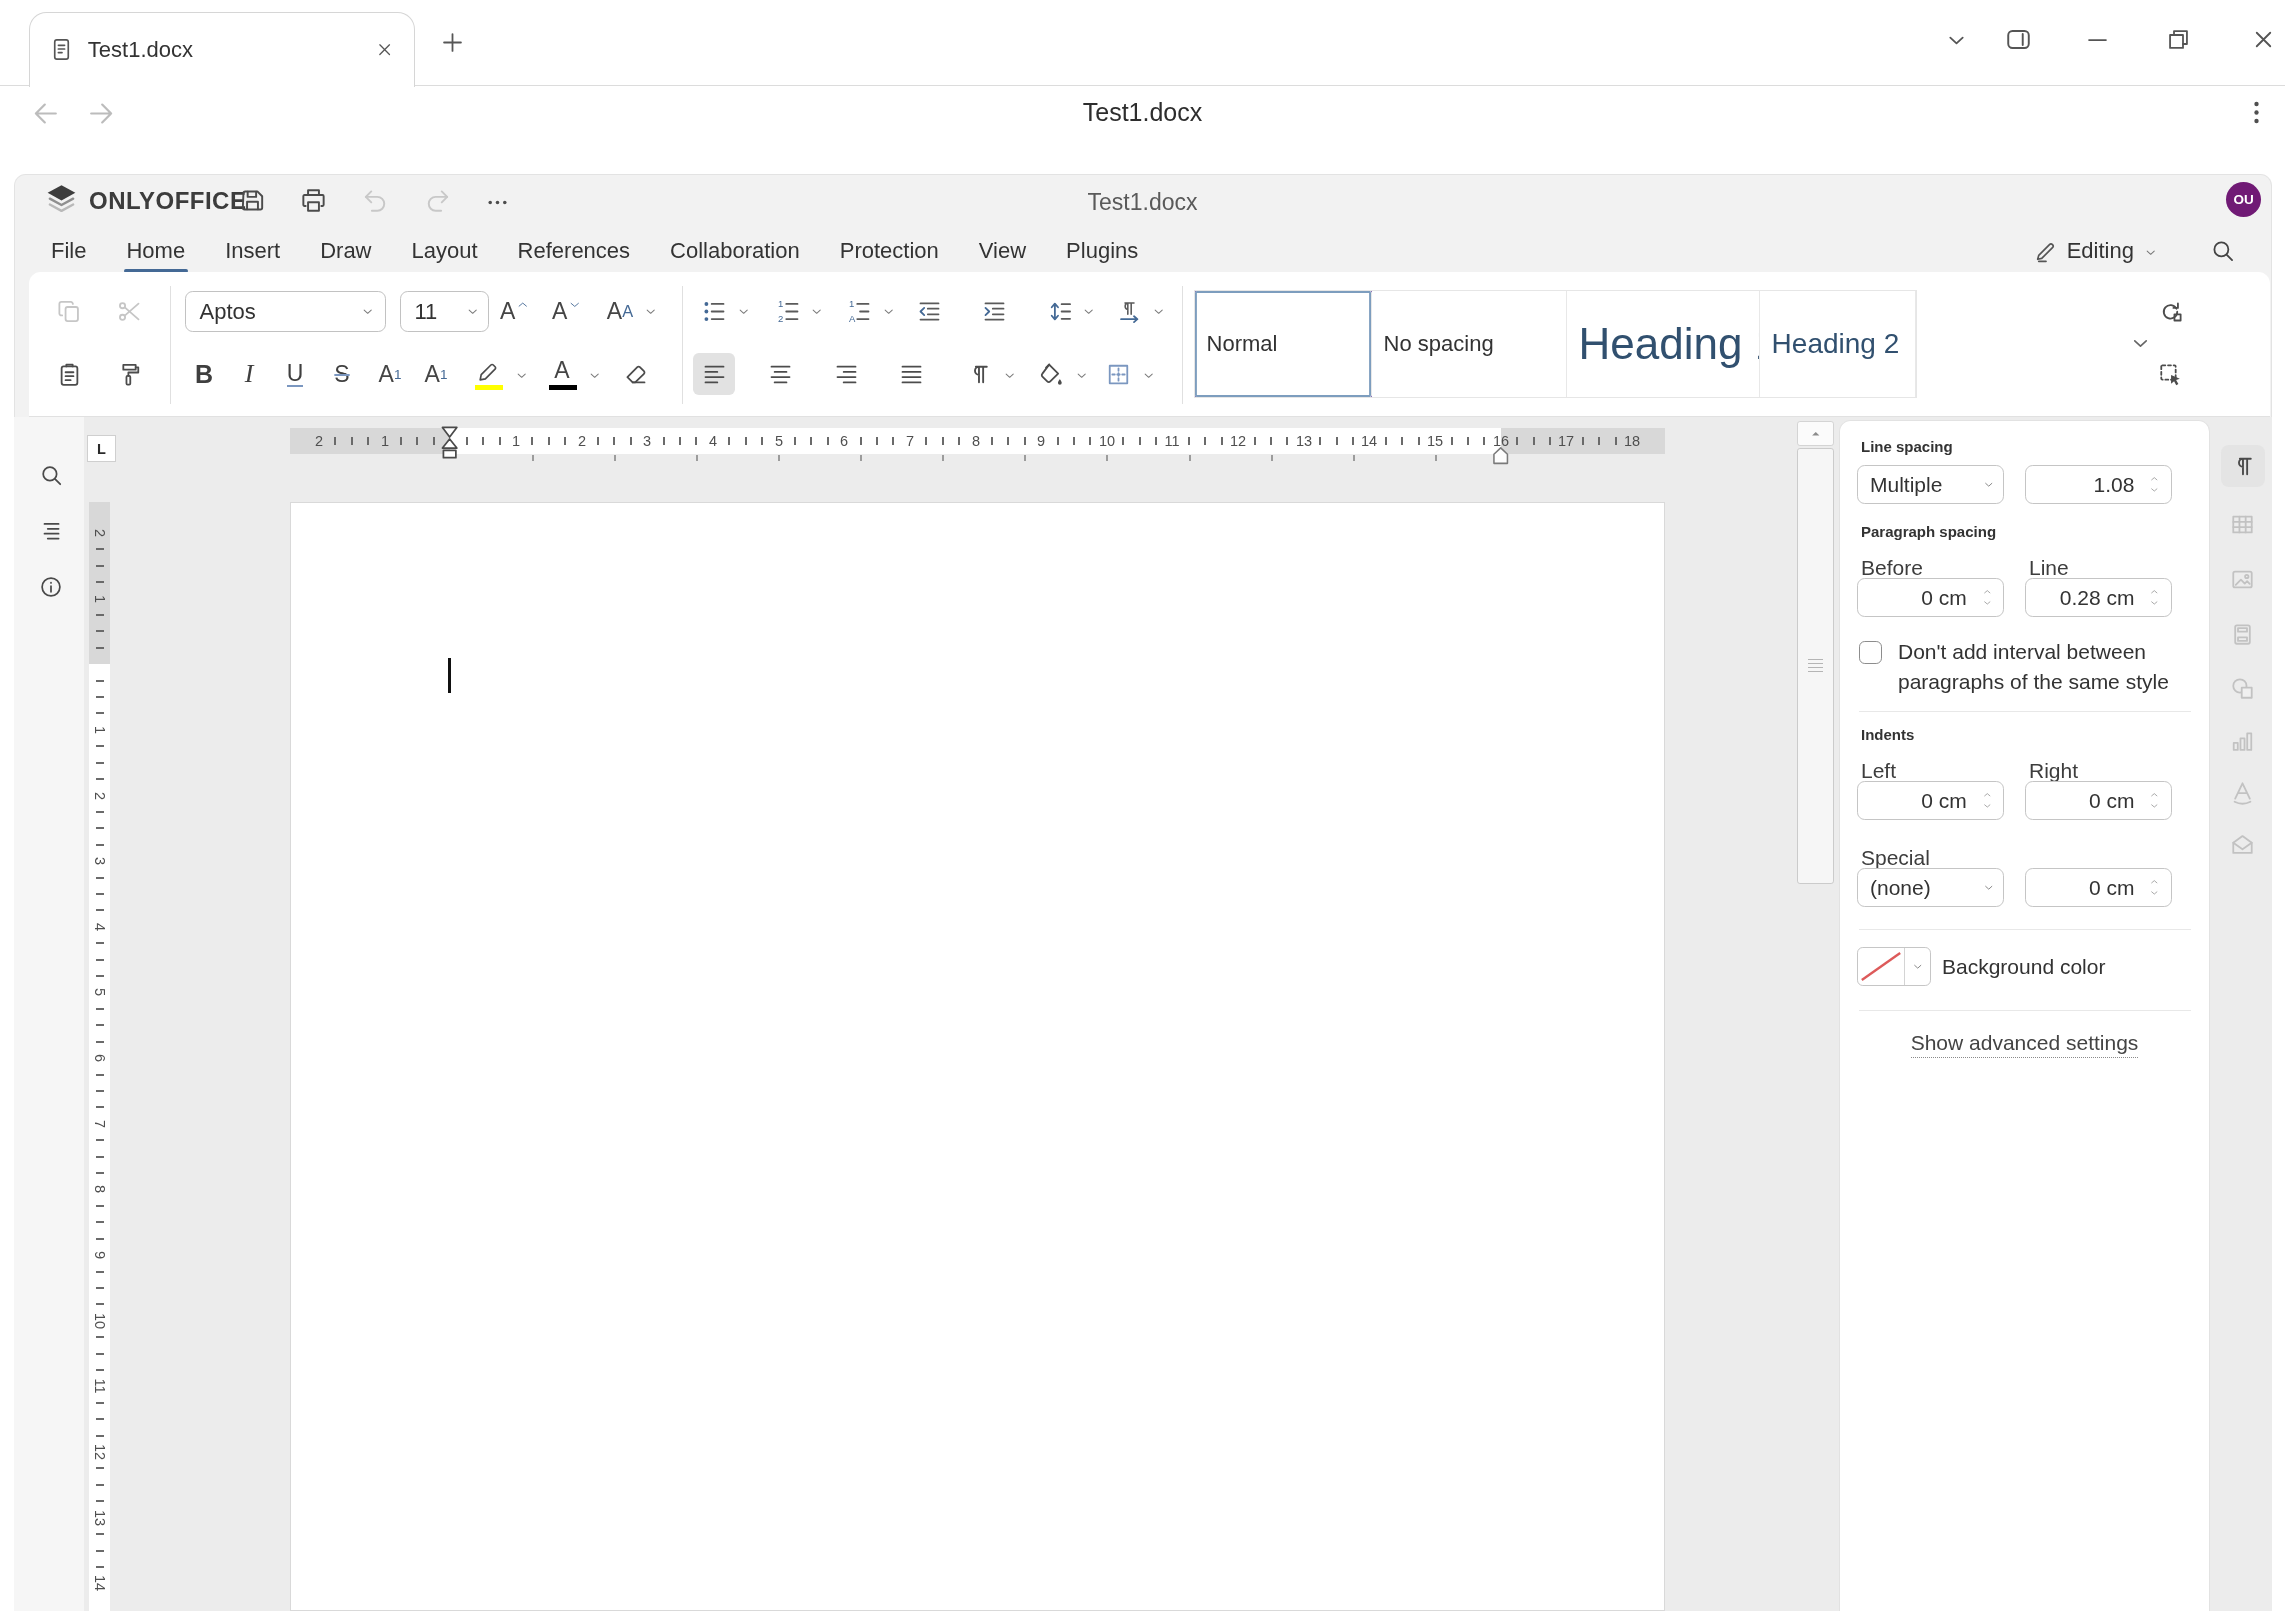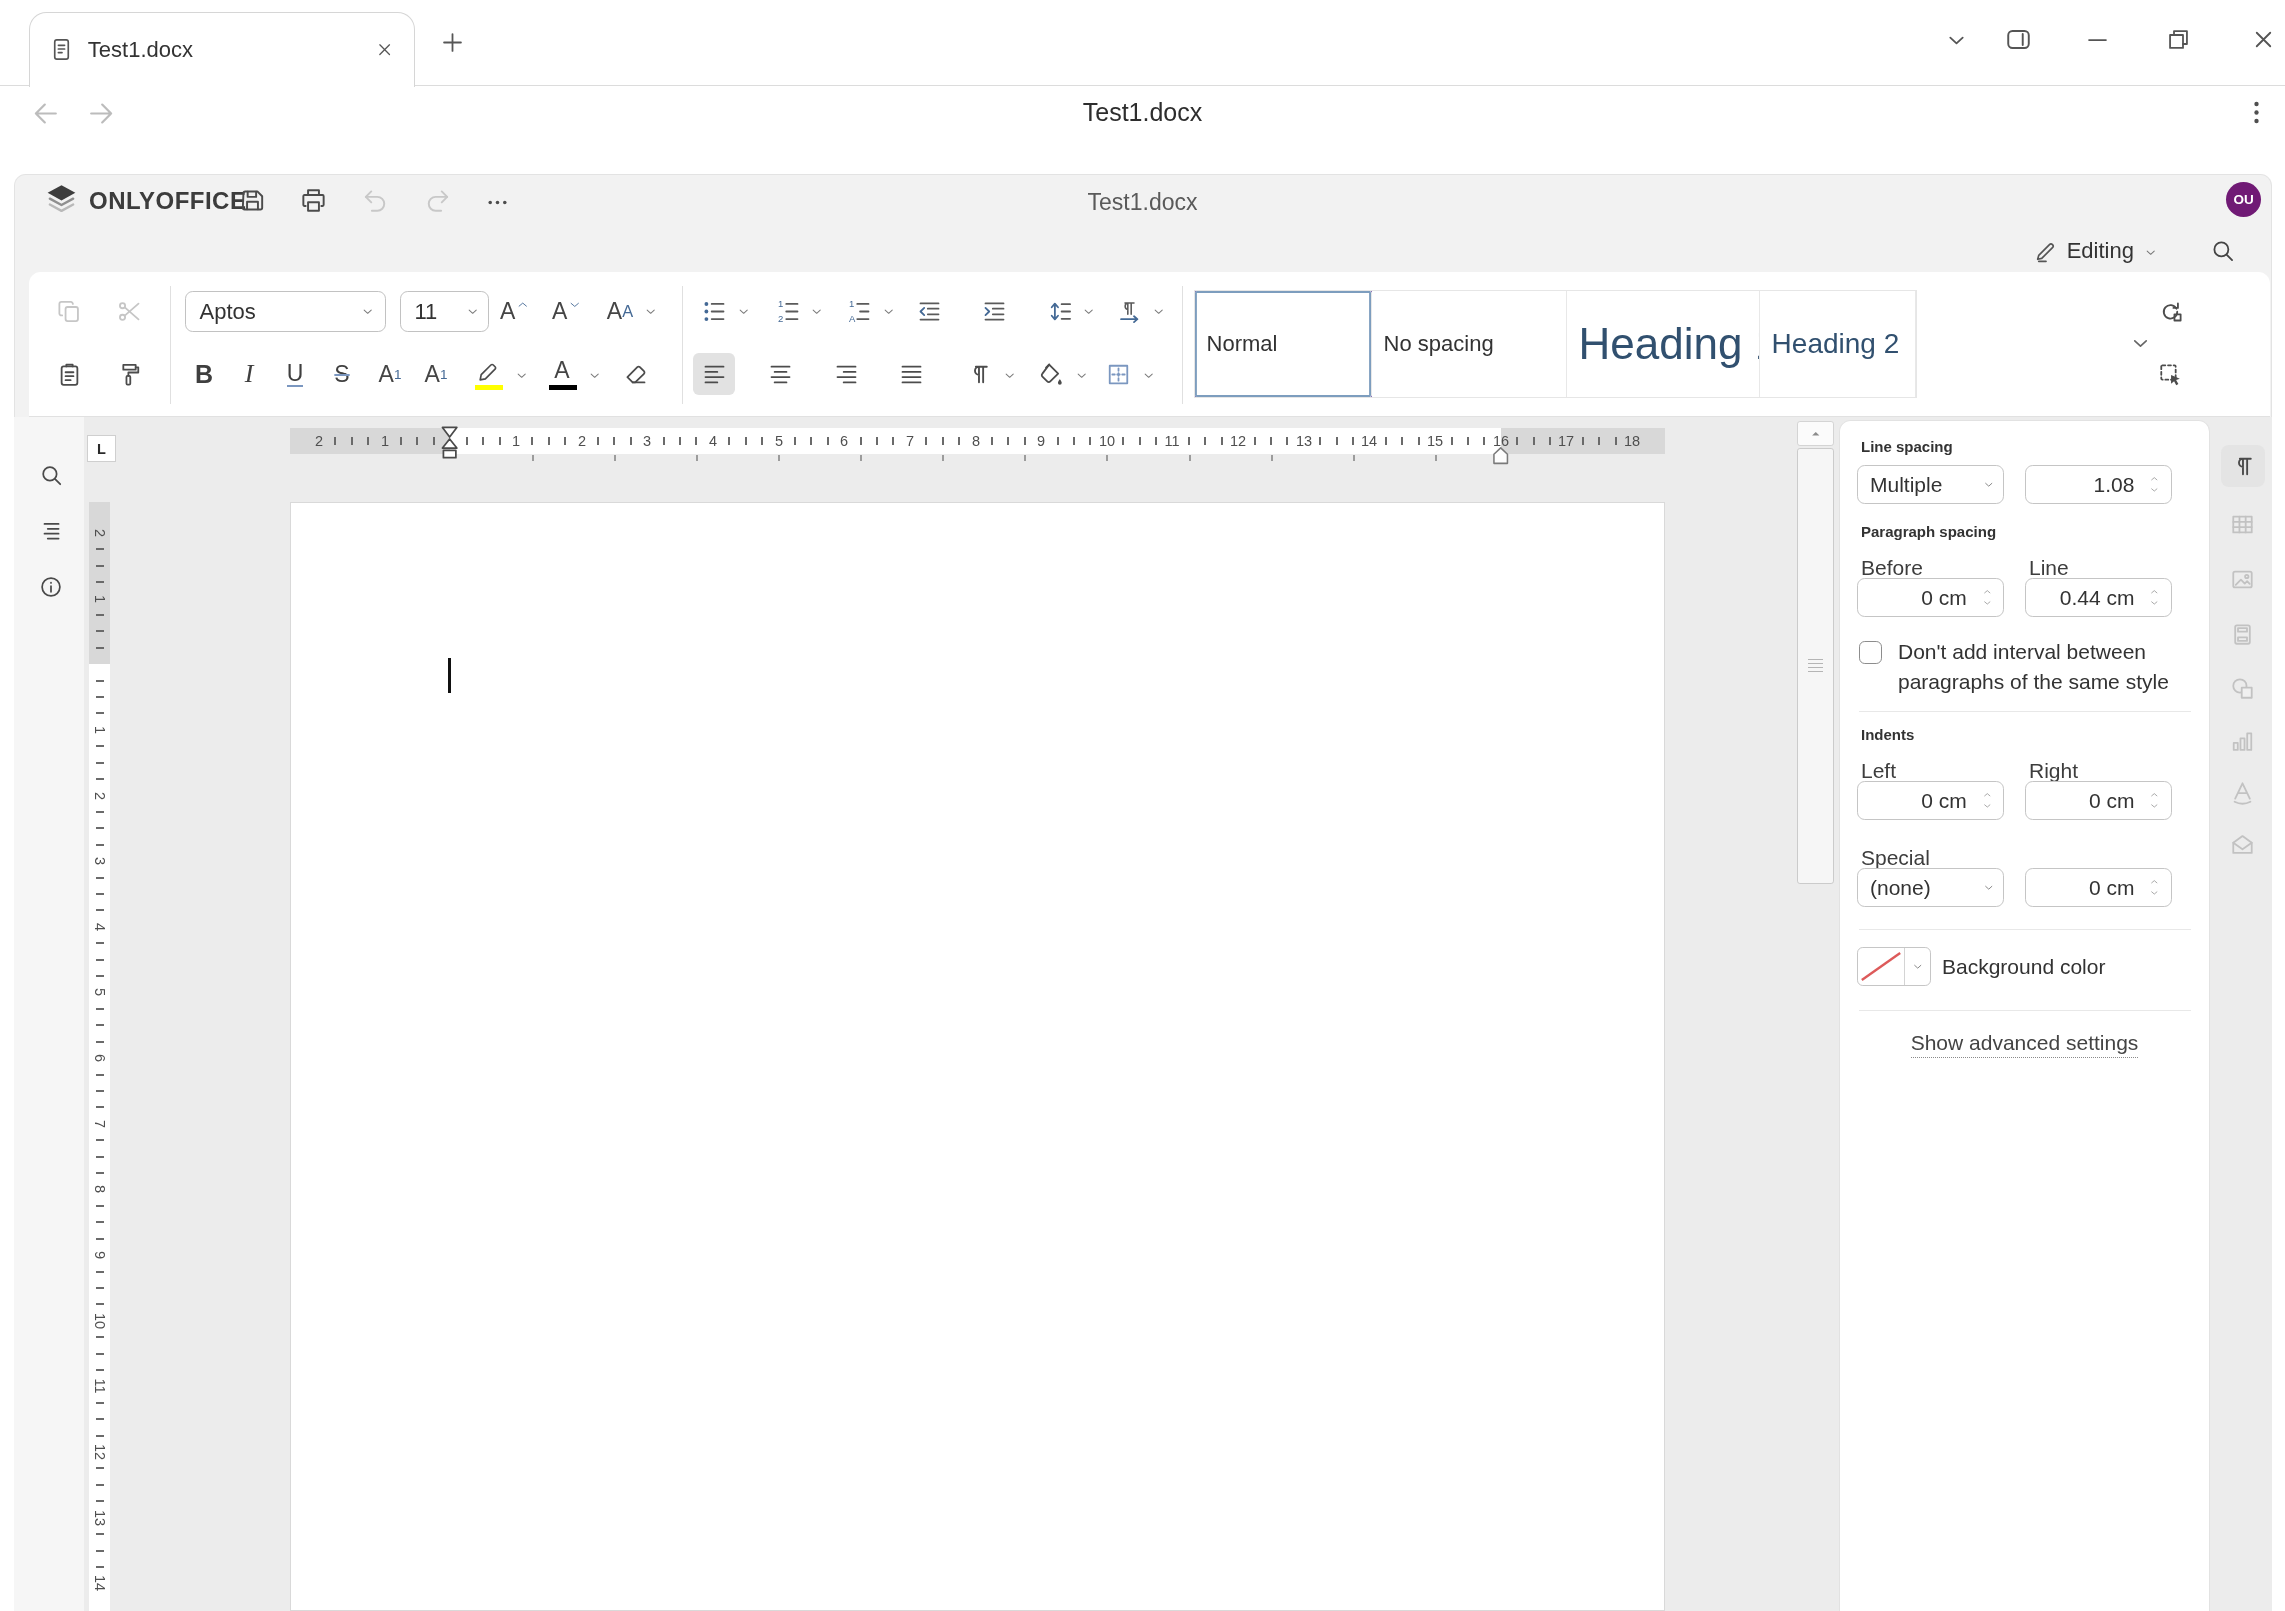--- a/index.html
+++ b/index.html
@@ -201,20 +201,32 @@
         <g fill="currentColor" stroke="none">
           <circle cx="5" cy="12" r="1.7"></circle>
           <circle cx="12" cy="12" r="1.7"></circle>
           <circle cx="19" cy="12" r="1.7"></circle>
         </g>
       </svg>
     </span>
   <div class="hdr-title">Test1.docx</div>
   <div class="avatar">OU</div>
 
+  <div class="menutabs" id="menutabs">
+      <span class="mtab">File</span>
+      <span class="mtab active">Home</span>
+      <span class="mtab">Insert</span>
+      <span class="mtab">Draw</span>
+      <span class="mtab">Layout</span>
+      <span class="mtab">References</span>
+      <span class="mtab">Collaboration</span>
+      <span class="mtab">Protection</span>
+      <span class="mtab">View</span>
+      <span class="mtab">Plugins</span>
+    </div>
   <div class="mode">
     <span class="ic" style="width:25px;height:25px;color:#555">
         <svg viewBox="0 0 24 24" fill="none" stroke="currentColor" stroke-width="1.6" stroke-linecap="round" stroke-linejoin="round">
           <path d="M4.5 19.5l1-3.8L15.8 5.4a2.05 2.05 0 0 1 2.9 2.9L8.4 18.6z"></path>
           <path d="M5.5 21.5h7"></path>
         </svg>
       </span>
     <span>Editing</span>
     <span class="ic" style="width:15.4px;height:15.4px;color:#777;margin-top:3.9px">
         <svg viewBox="0 0 24 24" fill="none" stroke="currentColor" stroke-width="1.6" stroke-linecap="round" stroke-linejoin="round">
@@ -813,21 +825,21 @@
             </svg>
           </span>
           <span class="ic">
             <svg viewBox="0 0 24 24" fill="none" stroke="currentColor" stroke-width="1.6" stroke-linecap="round" stroke-linejoin="round">
               <path d="M5.5 9.5L12 15l6.5-5.5"></path>
             </svg>
           </span>
         </span>
     </div>
     <div class="spin" style="left:185px;top:157px;width:147px">
-      <span class="spval">0.44 cm</span>
+      <span class="spval">0.28 cm</span>
       <span class="spin-btns">
           <span class="ic">
             <svg viewBox="0 0 24 24" fill="none" stroke="currentColor" stroke-width="1.6" stroke-linecap="round" stroke-linejoin="round">
               <path d="M5.5 14.5L12 9l6.5 5.5"></path>
             </svg>
           </span>
           <span class="ic">
             <svg viewBox="0 0 24 24" fill="none" stroke="currentColor" stroke-width="1.6" stroke-linecap="round" stroke-linejoin="round">
               <path d="M5.5 9.5L12 15l6.5-5.5"></path>
             </svg>

